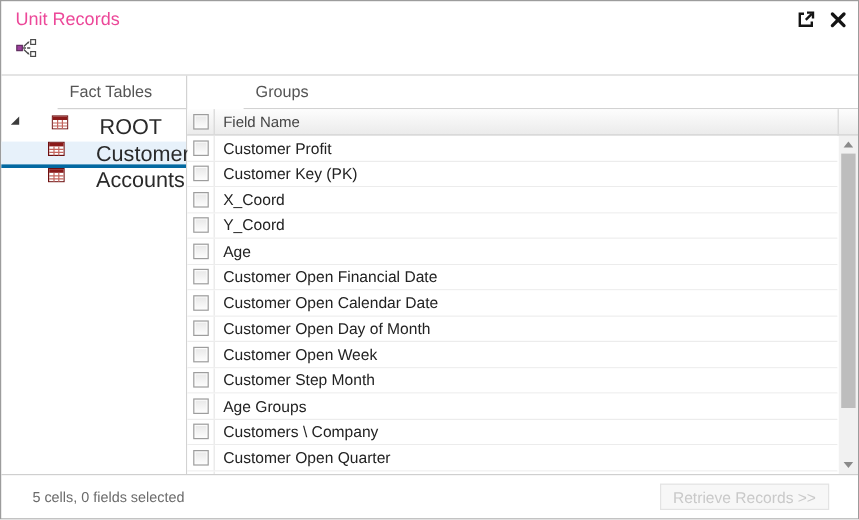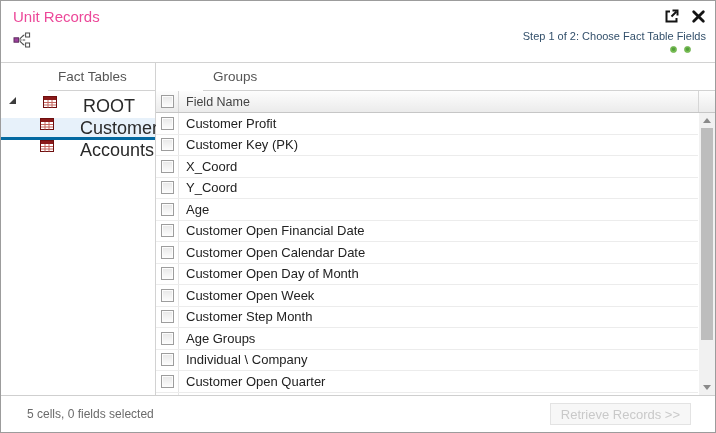--- a/index.html
+++ b/index.html
@@ -95,27 +95,20 @@
         <rect x="1" y="5.8" width="4.6" height="4.4" fill="#9c3f9c" stroke="#5f2d5f"></rect>
         <rect x="12.6" y="1" width="4" height="4" fill="#fff" stroke="#4a4a4a"></rect>
         <rect x="12.6" y="11" width="4" height="4" fill="#fff" stroke="#4a4a4a"></rect>
         <path d="M6.2 8 h2.4 M9.6 8 h2.6" stroke="#4a4a4a" stroke-width="1.2" fill="none"></path>
         <path d="M6.8 6.8 L10.4 3.4 M6.8 9.2 L10.4 12.6" stroke="#4a4a4a" stroke-width="1.1" fill="none"></path>
         <polygon points="11.6,2.4 9.6,3.1 10.9,4.4" fill="#4a4a4a"></polygon>
         <polygon points="11.6,13.6 9.6,12.9 10.9,11.6" fill="#4a4a4a"></polygon>
       </svg>
     </div>
 
-    <div class="step-area">
-      <div class="step-label">Step 1 of 2: Choose Fact Table Fields</div>
-      <div class="step-dots">
-          <span class="dot"></span>
-          <span class="dot"></span>
-        </div>
-    </div>
   </div>
 
   <div class="main">
 
     <div class="left-panel">
       <div class="panel-header">Fact Tables</div>
       <div class="tree">
         <div class="tree-row root-row">
           <span class="expander">
             <svg width="9" height="9" viewBox="0 0 9 9">
@@ -232,21 +225,21 @@
             <div class="field-row">
     <div class="cb-cell">
       <div class="checkbox"></div>
     </div>
     <div class="name-cell">Age Groups</div>
   </div>
             <div class="field-row">
     <div class="cb-cell">
       <div class="checkbox"></div>
     </div>
-    <div class="name-cell">Individual \ Company</div>
+    <div class="name-cell">Customers \ Company</div>
   </div>
             <div class="field-row">
     <div class="cb-cell">
       <div class="checkbox"></div>
     </div>
     <div class="name-cell">Customer Open Quarter</div>
   </div>
             <div class="field-row partial-row">
     <div class="cb-cell">
       

